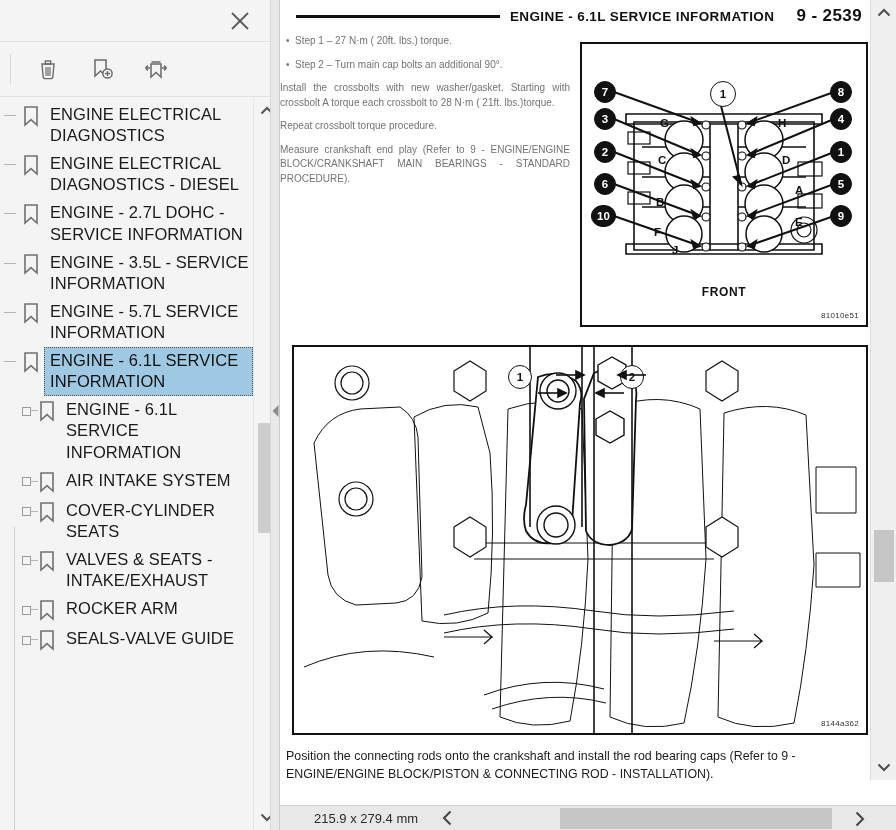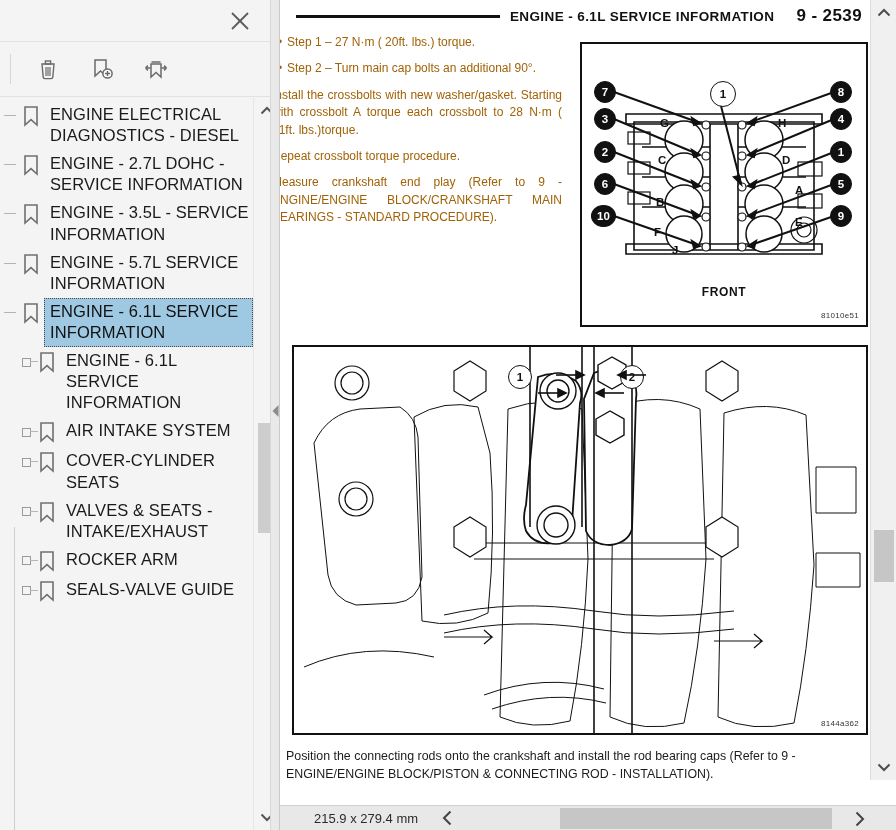--- a/index.html
+++ b/index.html
@@ -149,22 +149,22 @@
     font-size: 13.5px; font-weight: bold; color: #111; white-space: nowrap;
     padding-left: 10px; letter-spacing: 0.4px;
   }
   .hdr-page {
     font-size: 17px; font-weight: bold; color: #111; white-space: nowrap;
     padding-left: 22px; padding-right: 8px; letter-spacing: 0.4px;
   }
 
   
   .text-col {
-    position: absolute; left: 0; top: 34px; width: 282px;
-    font-size: 12px; color: #a16207; line-height: 1.45;
+    position: absolute; left: 8px; top: 34px; width: 282px;
+    font-size: 10px; color: #737373; line-height: 1.45;
   }
   .text-col p { margin-bottom: 9px; text-align: justify; margin-left: -8px; }
   .text-col p.bul { margin-left: -2px; }
   .text-col .bullet { display: inline-block; width: 9px; }
 
   
   .fig1 {
     position: absolute; left: 300px; top: 42px;
     width: 288px; height: 285px;
     border: 2px solid #111; background: #fff; overflow: hidden;
@@ -290,20 +290,31 @@
           <path d="M10.5 7 h9" fill="none" stroke="#6a6a6a" stroke-width="1.5"></path>
           <path d="M9.5 13 h-5 m0 0 l2.4 -2.4 m-2.4 2.4 l2.4 2.4" fill="none" stroke="#6a6a6a" stroke-width="1.5"></path>
           <path d="M20.5 13 h5 m0 0 l-2.4 -2.4 m2.4 2.4 l-2.4 2.4" fill="none" stroke="#6a6a6a" stroke-width="1.5"></path>
         </svg>
       </div>
     </div>
 
     <div class="sb-tree">
       <div class="tree-connector"></div>
       <div class="tree-inner" id="tree-inner">
+          <div class="bm-row lvl0">
+            <div class="twisty nobox">
+              <div class="dash"></div>
+            </div>
+            <div class="bm-ico">
+              <svg width="20" height="22" viewBox="0 0 20 22">
+                <path d="M4 2 h12 v18 l-6 -5.4 l-6 5.4 Z" fill="none" stroke="#707070" stroke-width="1.6"></path>
+              </svg>
+            </div>
+            <div class="bm-label">ENGINE ELECTRICAL DIAGNOSTICS</div>
+          </div>
           <div class="bm-row lvl0">
             <div class="twisty nobox">
               <div class="dash"></div>
             </div>
             <div class="bm-ico">
               <svg width="20" height="22" viewBox="0 0 20 22">
                 <path d="M4 2 h12 v18 l-6 -5.4 l-6 5.4 Z" fill="none" stroke="#707070" stroke-width="1.6"></path>
               </svg>
             </div>
             <div class="bm-label">ENGINE ELECTRICAL DIAGNOSTICS - DIESEL</div>

